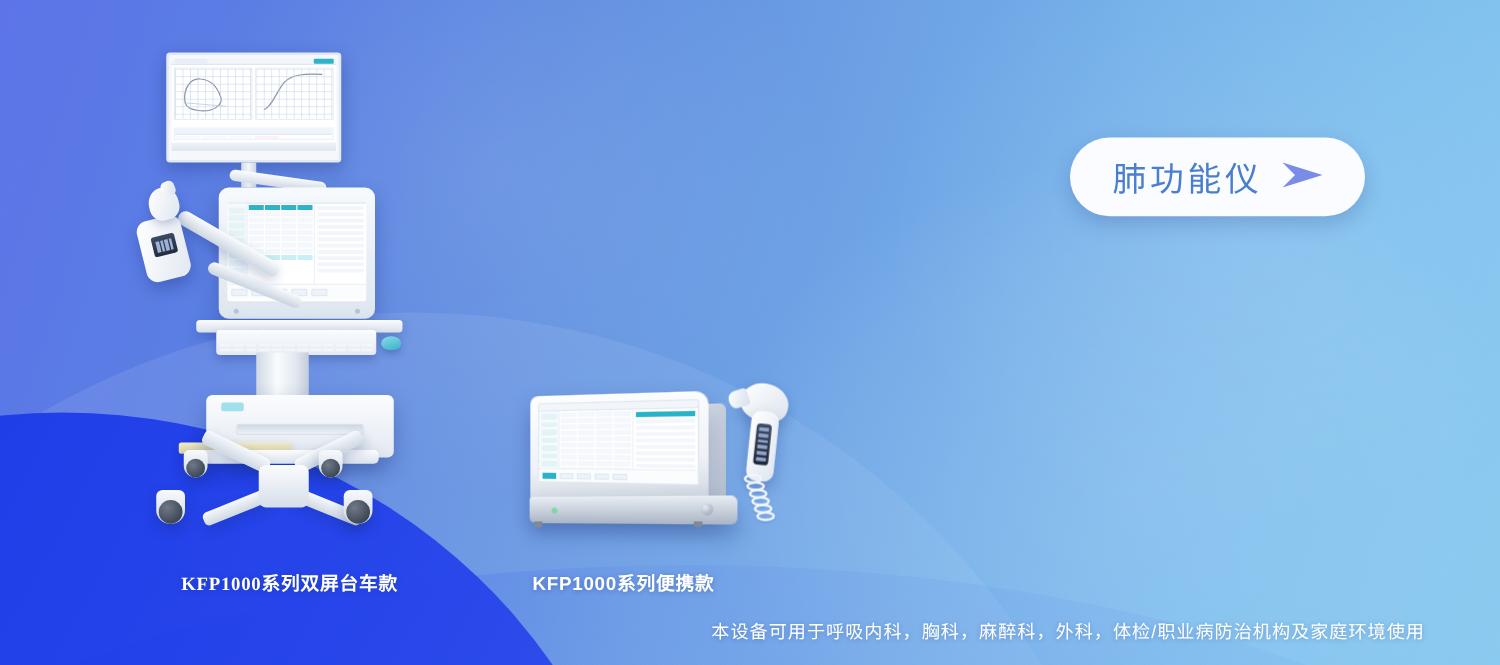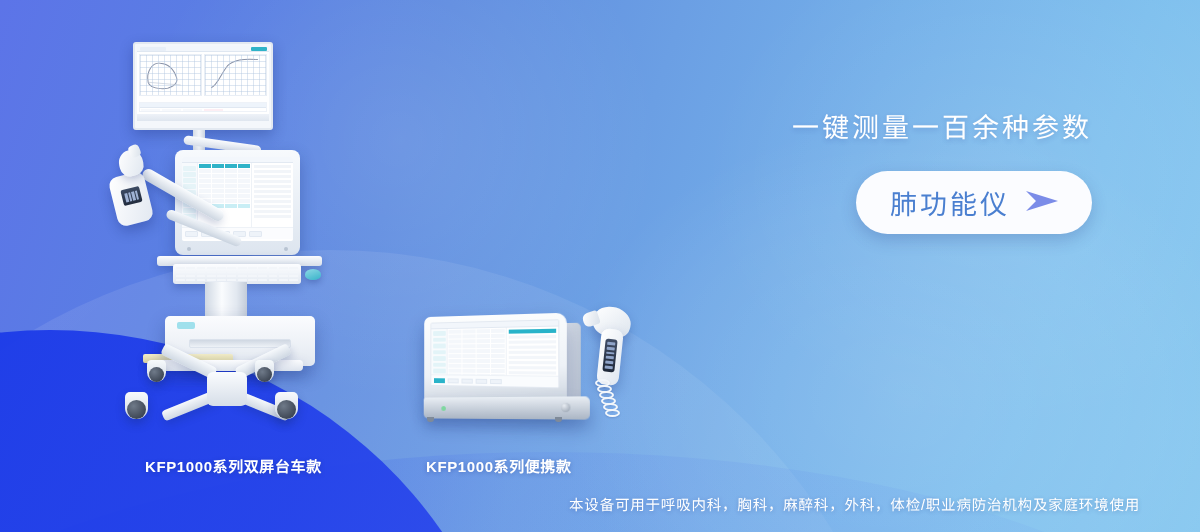--- a/index.html
+++ b/index.html
@@ -84,21 +84,21 @@
     border:none;
   }
   .cta-label{font-size:27px;color:#4a7fd0;letter-spacing:3px;font-weight:normal;font-family:"Liberation Sans","DejaVu Sans",sans-serif;}
   .cta-arrow{display:block;}
 
   
   .cap{
     position:absolute;color:#ffffff;font-size:15px;font-weight:bold;letter-spacing:.6px;
     text-shadow:0 1px 4px rgba(25,50,130,.35);white-space:nowrap;
   }
-  .cap-cart{left:145px;top:455px;}
+  .cap-cart{left:145px;top:455px;font-family:Liberation Serif, serif;}
   .cap-portable{left:426px;top:455px;}
   .footnote{
     position:absolute;right:60px;bottom:18px;
     color:#ffffff;font-size:14.5px;letter-spacing:.8px;white-space:nowrap;
     text-shadow:0 1px 4px rgba(25,50,130,.3);
     text-align:right;
   }
 
   
   .cart{position:absolute;left:95px;top:42px;width:230px;height:400px;}
@@ -645,21 +645,20 @@
         <i class="coil" style="left:12px;top:24px;"></i>
         <i class="coil" style="left:14px;top:30px;"></i>
       </span>
     </div>
   </div>
 
   <div class="cap cap-cart">KFP1000系列双屏台车款</div>
   <div class="cap cap-portable">KFP1000系列便携款</div>
 
   <div class="copy">
-    <div class="subline">一键测量一百余种参数</div>
     <div class="cta-row">
       <button class="cta">
         <span class="cta-label">肺功能仪</span>
         <span class="cta-arrow">
           <svg width="40" height="26" viewBox="0 0 40 26" aria-hidden="true">
             <path d="M2 3 L34 13 L2 23 L12 13 Z" fill="#7b8ce8"></path>
           </svg>
         </span>
       </button>
     </div>

